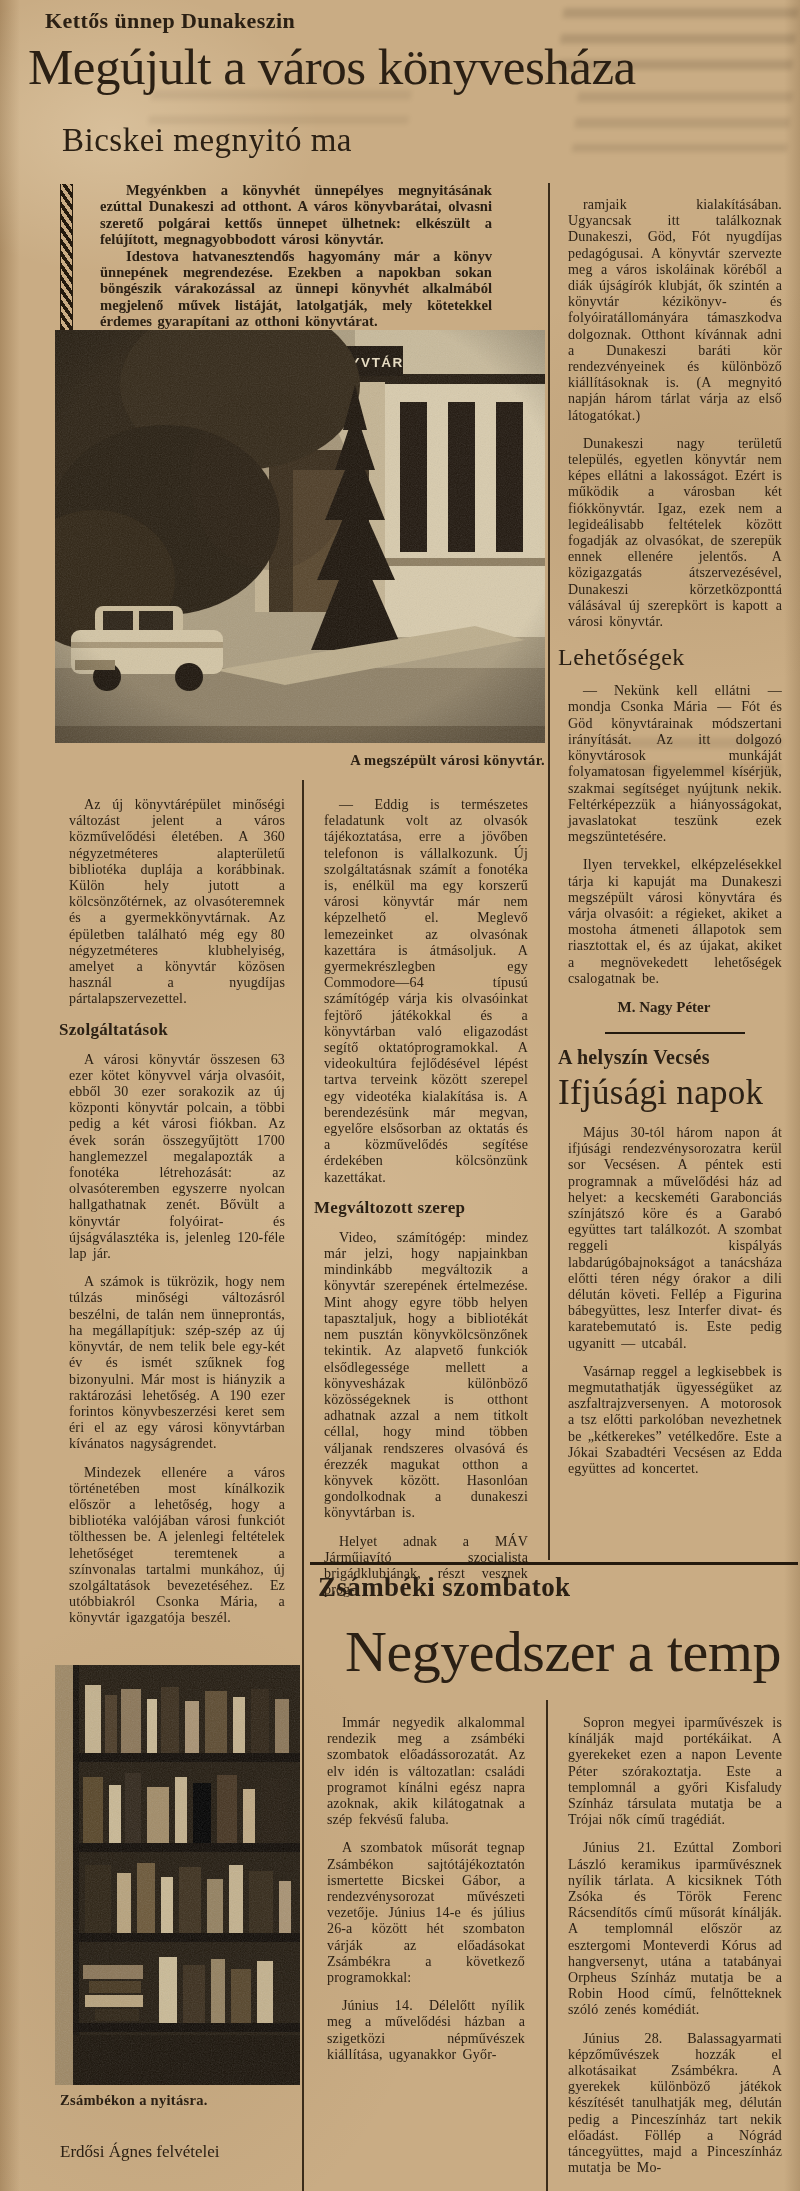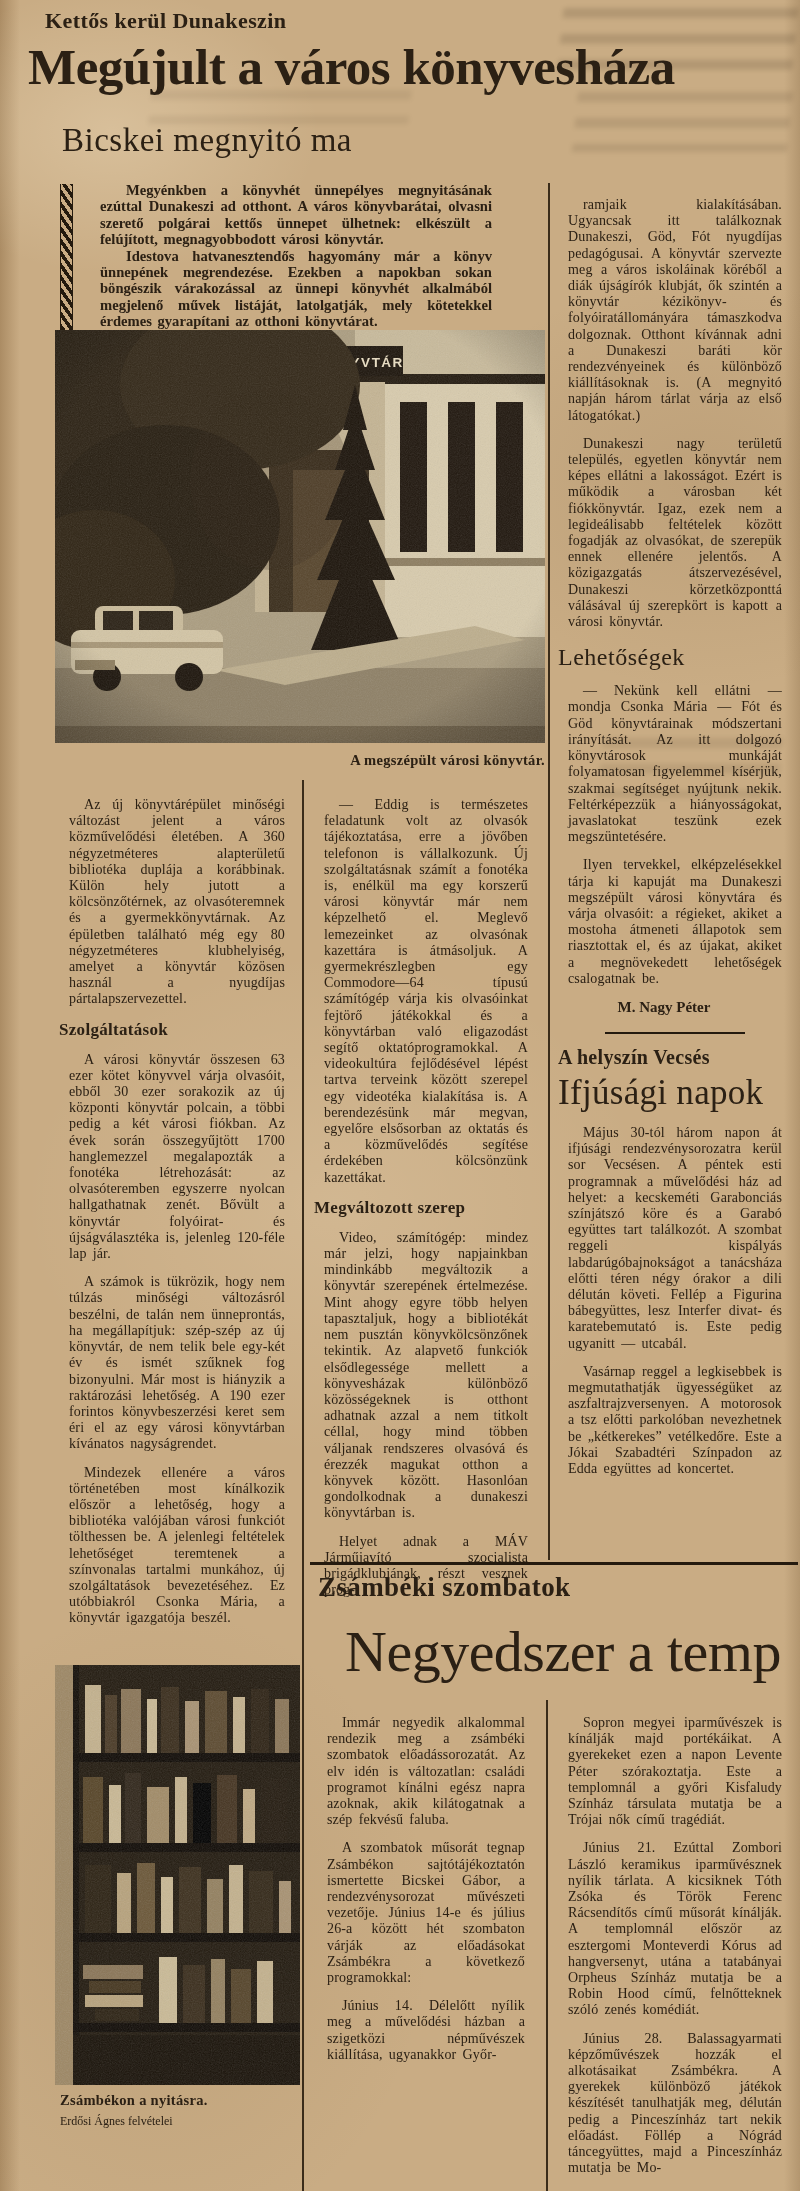--- a/index.html
+++ b/index.html
@@ -18,21 +18,21 @@
   }
   .abs{position:absolute;}
   
   .ghost{
     position:absolute;opacity:.16;filter:blur(2.5px);
     background:repeating-linear-gradient(180deg,#3d2d1a 0 10px,transparent 10px 26px);
     transform:skewX(-6deg) scaleX(-1);
   }
   
   .kicker-top{font-size:22px;font-weight:bold;letter-spacing:.4px;}
-  .headline-main{font-size:51px;font-weight:bold;letter-spacing:-.5px;white-space:nowrap;}
+  .headline-main{font-size:51px;font-weight:normal;letter-spacing:-.5px;white-space:nowrap;}
   .subhead-main{font-size:33px;font-weight:normal;letter-spacing:.5px;}
   
   #lead{left:60px;top:182px;width:432px;padding-left:40px;box-sizing:border-box;}
   #lead p{margin:0;font-size:14.6px;line-height:16.4px;font-weight:bold;text-align:justify;text-indent:26px;word-spacing:2px;}
   #lead-rope{left:60px;top:184px;width:11px;height:170px;
     background:repeating-linear-gradient(55deg,#241a0e 0 3.5px,#c9ac84 3.5px 7px);
     border-left:1px solid #241a0e;border-right:1px solid #241a0e;}
   
   .col{position:absolute;overflow:hidden;}
   .col p{margin:12px;font-size:14px;line-height:16.2px;text-align:justify;text-indent:15px;word-spacing:2.5px;letter-spacing:.15px;}
@@ -41,36 +41,36 @@
   .byline{font-size:15px;font-weight:bold;text-align:center;padding-right:22px;margin-top:6px;}
   .divider{width:140px;border-top:2.5px solid #241a0e;margin:16px auto 12px auto;}
   .kicker2{font-size:20px;font-weight:bold;margin:2px 0 4px 2px;letter-spacing:.3px;}
   .headline2{font-size:35px;font-weight:normal;margin:0 0 10px 2px;letter-spacing:.3px;}
   
   .vrule{position:absolute;width:1.5px;background:#3a2c1a;}
   .hrule{position:absolute;height:2.5px;background:#241a0e;}
   
   .photo{position:absolute;box-shadow:0 0 0 1px #8d7756 inset;}
   .caption{font-size:14.5px;font-weight:bold;letter-spacing:.3px;}
-  .credit{font-size:12px;}
+  .credit{font-size:17px;margin-top:28px;}
   
   .kicker3{font-size:27px;font-weight:bold;letter-spacing:.4px;white-space:nowrap;}
   .headline3{font-size:58px;font-weight:normal;letter-spacing:-.5px;white-space:nowrap;}
 </style>
 </head>
 <body>
 
 <div id="page">
 
   <div class="ghost" style="left:560px;top:8px;width:235px;height:70px;"></div>
   <div class="ghost" style="left:575px;top:92px;width:215px;height:60px;opacity:.12;"></div>
   <div class="ghost" style="left:150px;top:90px;width:260px;height:34px;opacity:.08;"></div>
   <div class="ghost" style="left:600px;top:738px;width:180px;height:60px;opacity:.10;"></div>
 
-  <div class="abs kicker-top" style="left:45px;top:8px;">Kettős kerül Dunakeszin</div>
+  <div class="abs kicker-top" style="left:45px;top:8px;">Kettős ünnep Dunakeszin</div>
   <div class="abs headline-main" style="left:28px;top:38px;">Megújult a város könyvesháza</div>
   <div class="abs subhead-main" style="left:62px;top:122px;">Bicskei megnyitó ma</div>
 
   <div id="lead-rope" class="abs"></div>
   <div id="lead" class="abs">
       <p>Megyénkben a könyvhét ünnepélyes megnyitásának ezúttal Dunakeszi ad otthont. A város könyvbarátai, olvasni szerető polgárai kettős ünnepet ülhetnek: elkészült a felújított, megnagyobbodott városi könyvtár.</p>
       <p>Idestova hatvanesztendős hagyomány már a könyv ünnepének megrendezése. Ezekben a napokban sokan böngészik várakozással az ünnepi könyvhét alkalmából megjelenő művek listáját, latolgatják, mely kötetekkel érdemes gyarapítani az otthoni könyvtárat.</p>
       <p>A könyvhét megyei megnyitójára, a könyvtár avatására ma délután három órakor kerül sor.</p>
     </div>
 
@@ -171,21 +171,21 @@
     <div>
         <p>— Nekünk kell ellátni — mondja Csonka Mária — Fót és Göd könyvtárainak módszertani irányítását. Az itt dolgozó könyvtárosok munkáját folyamatosan figyelemmel kísérjük, szakmai segítséget nyújtunk nekik. Feltérképezzük a hiányosságokat, javaslatokat teszünk ezek megszüntetésére.</p>
         <p>Ilyen tervekkel, elképzelésekkel tárja ki kapuját ma Dunakeszi megszépült városi könyvtára és várja olvasóit: a régieket, akiket a mostoha átmeneti állapotok sem riasztottak el, és az újakat, akiket a megnövekedett lehetőségek csalogatnak be.</p>
       </div>
     <div class="byline">M. Nagy Péter</div>
     <div class="divider"></div>
     <div class="kicker2">A helyszín Vecsés</div>
     <div class="headline2">Ifjúsági napok</div>
     <div>
         <p>Május 30-tól három napon át ifjúsági rendezvénysorozatra kerül sor Vecsésen. A péntek esti programnak a művelődési ház ad helyet: a kecskeméti Garabonciás színjátszó köre és a Garabó együttes tart találkozót. A szombat reggeli kispályás labdarúgóbajnokságot a tanácsháza előtti téren négy órakor a dili délután követi. Fellép a Figurina bábegyüttes, lesz Interfer divat- és karatebemutató is. Este pedig ugyanitt — utcabál.</p>
-        <p>Vasárnap reggel a legkisebbek is megmutathatják ügyességüket az aszfaltrajzversenyen. A motorosok a tsz előtti parkolóban nevezhetnek be „kétkerekes” vetélkedőre. Este a Jókai Szabadtéri Színpadon az Edda együttes ad koncertet.</p>
+        <p>Vasárnap reggel a legkisebbek is megmutathatják ügyességüket az aszfaltrajzversenyen. A motorosok a tsz előtti parkolóban nevezhetnek be „kétkerekes” vetélkedőre. Este a Jókai Szabadtéri Vecsésen az Edda együttes ad koncertet.</p>
       </div>
   </div>
 
   <div class="hrule" style="left:310px;top:1562px;width:488px;"></div>
   <div class="abs kicker3" style="left:318px;top:1572px;">Zsámbéki szombatok</div>
   <div class="abs headline3" style="left:345px;top:1618px;width:455px;overflow:hidden;">Negyedszer a temp</div>
 
   <svg class="photo" style="left:55px;top:1665px;" width="245" height="420" viewBox="0 0 245 420">
     <rect width="245" height="420" fill="#221a0f"></rect>
     <rect x="0" y="0" width="18" height="420" fill="#9d8764"></rect>

